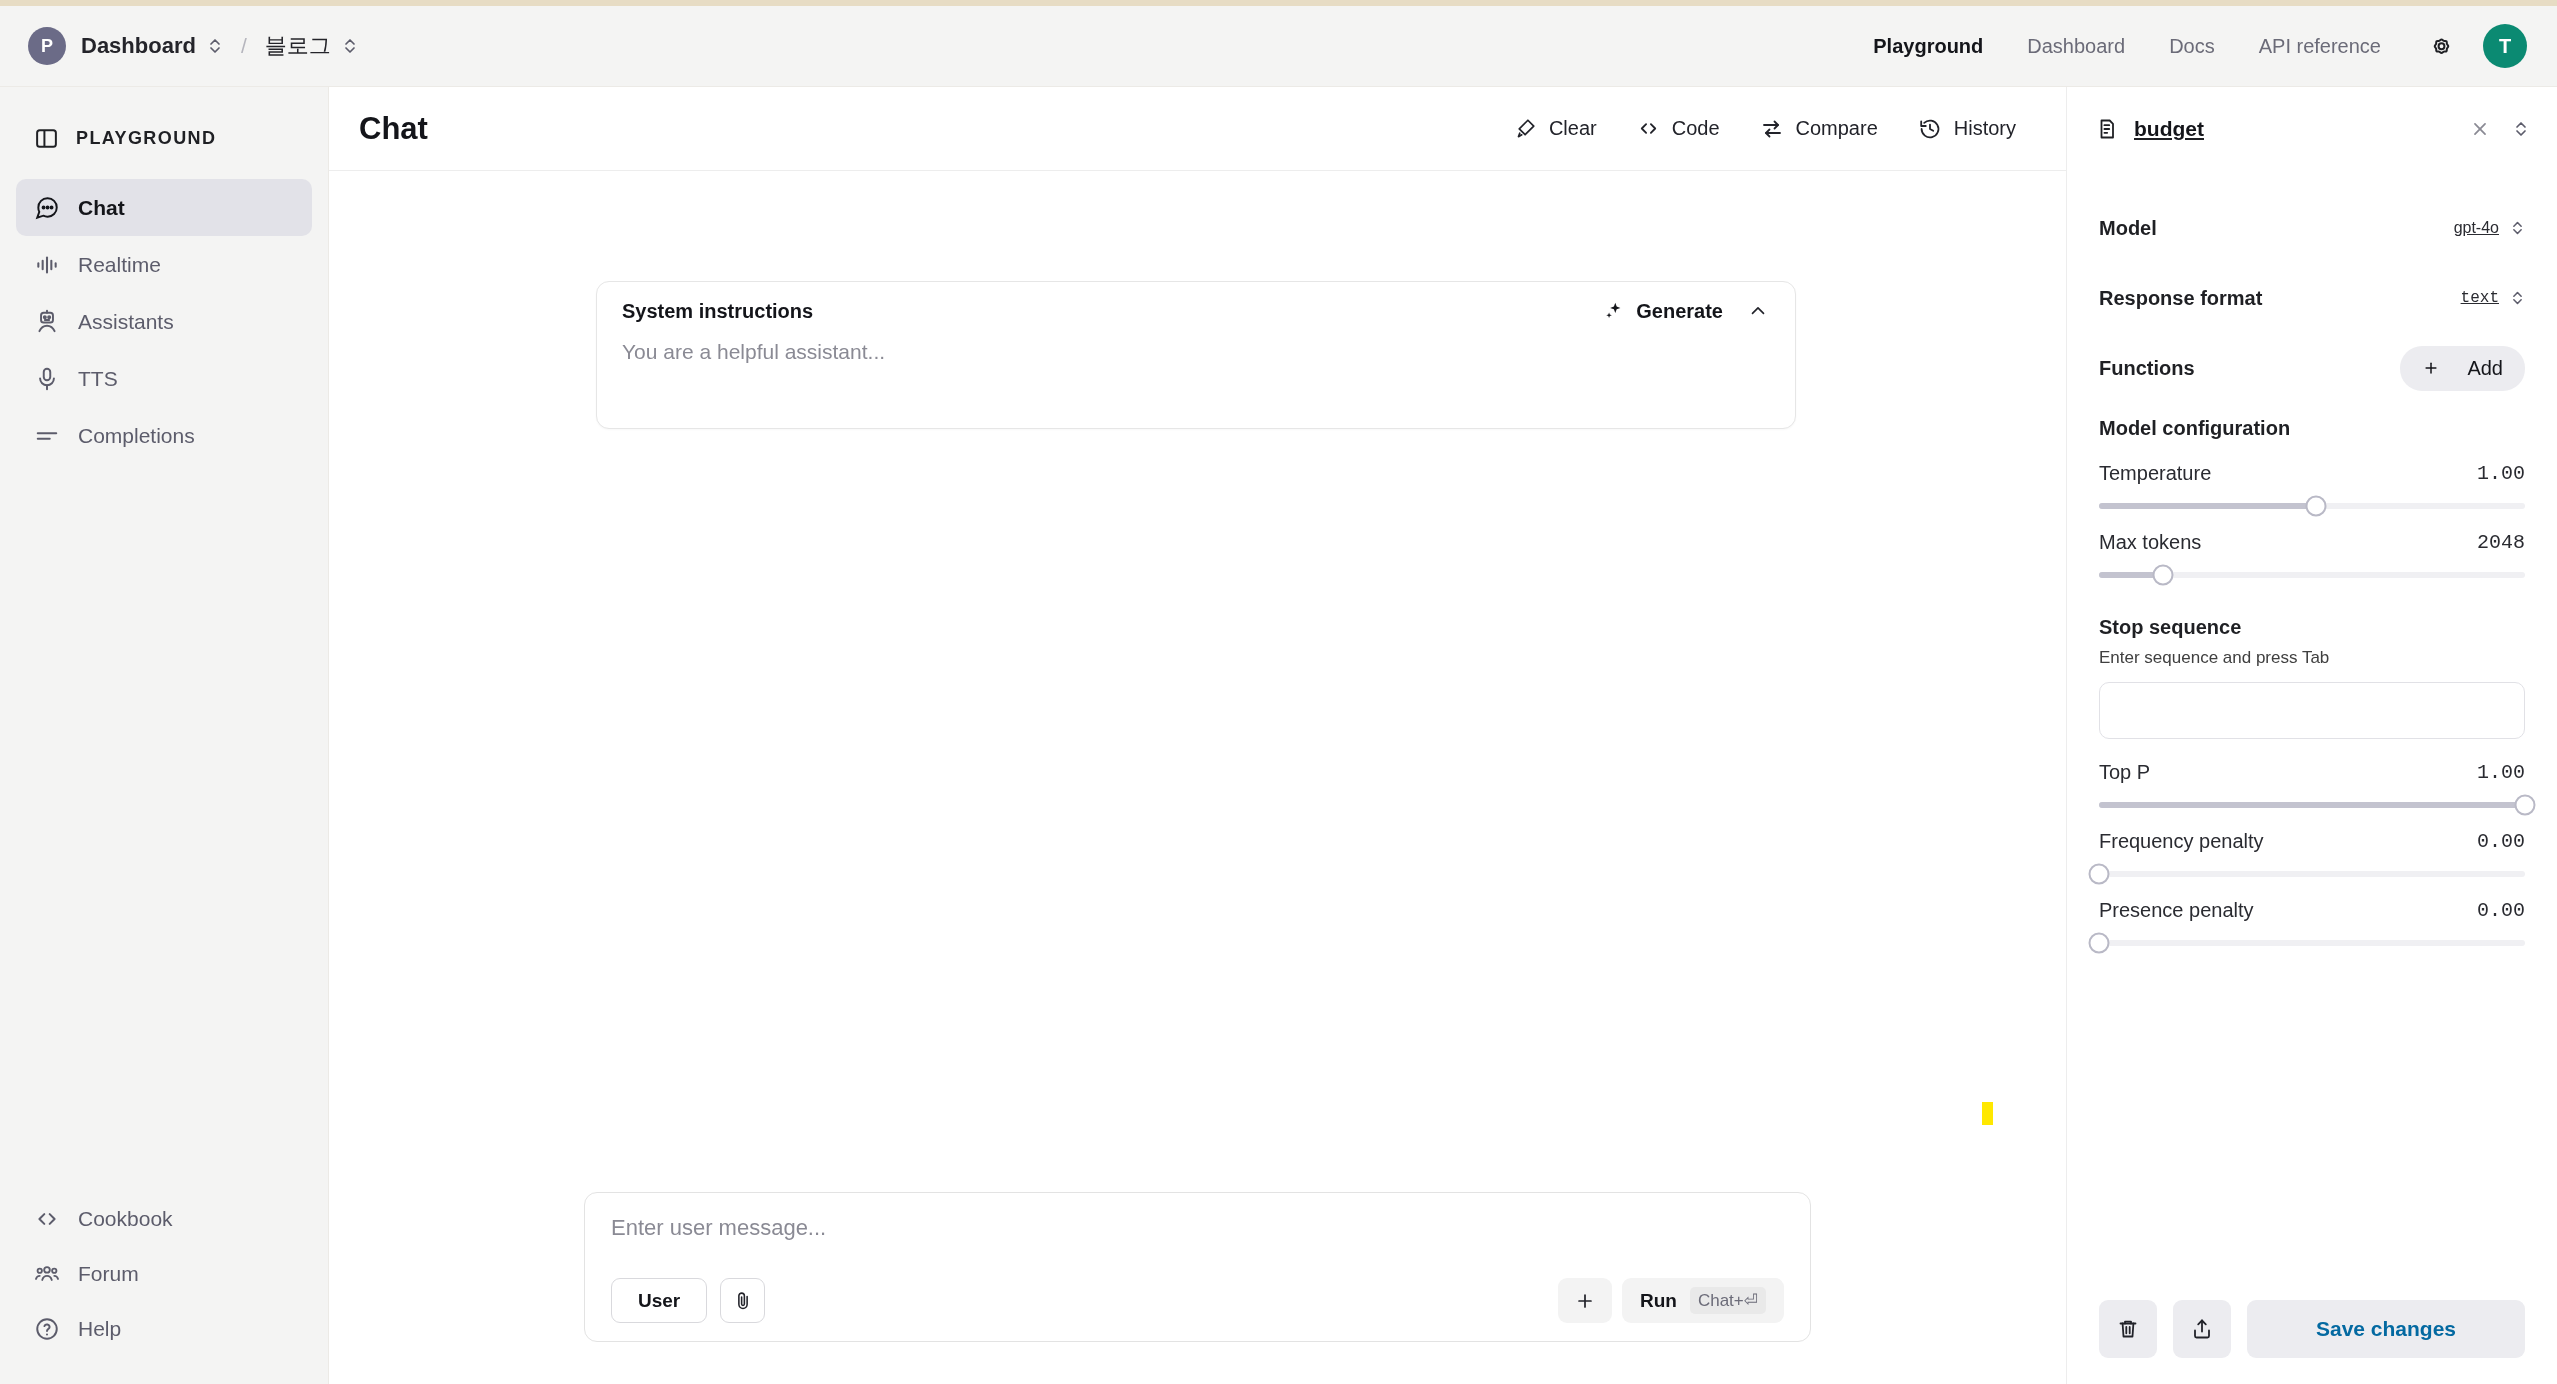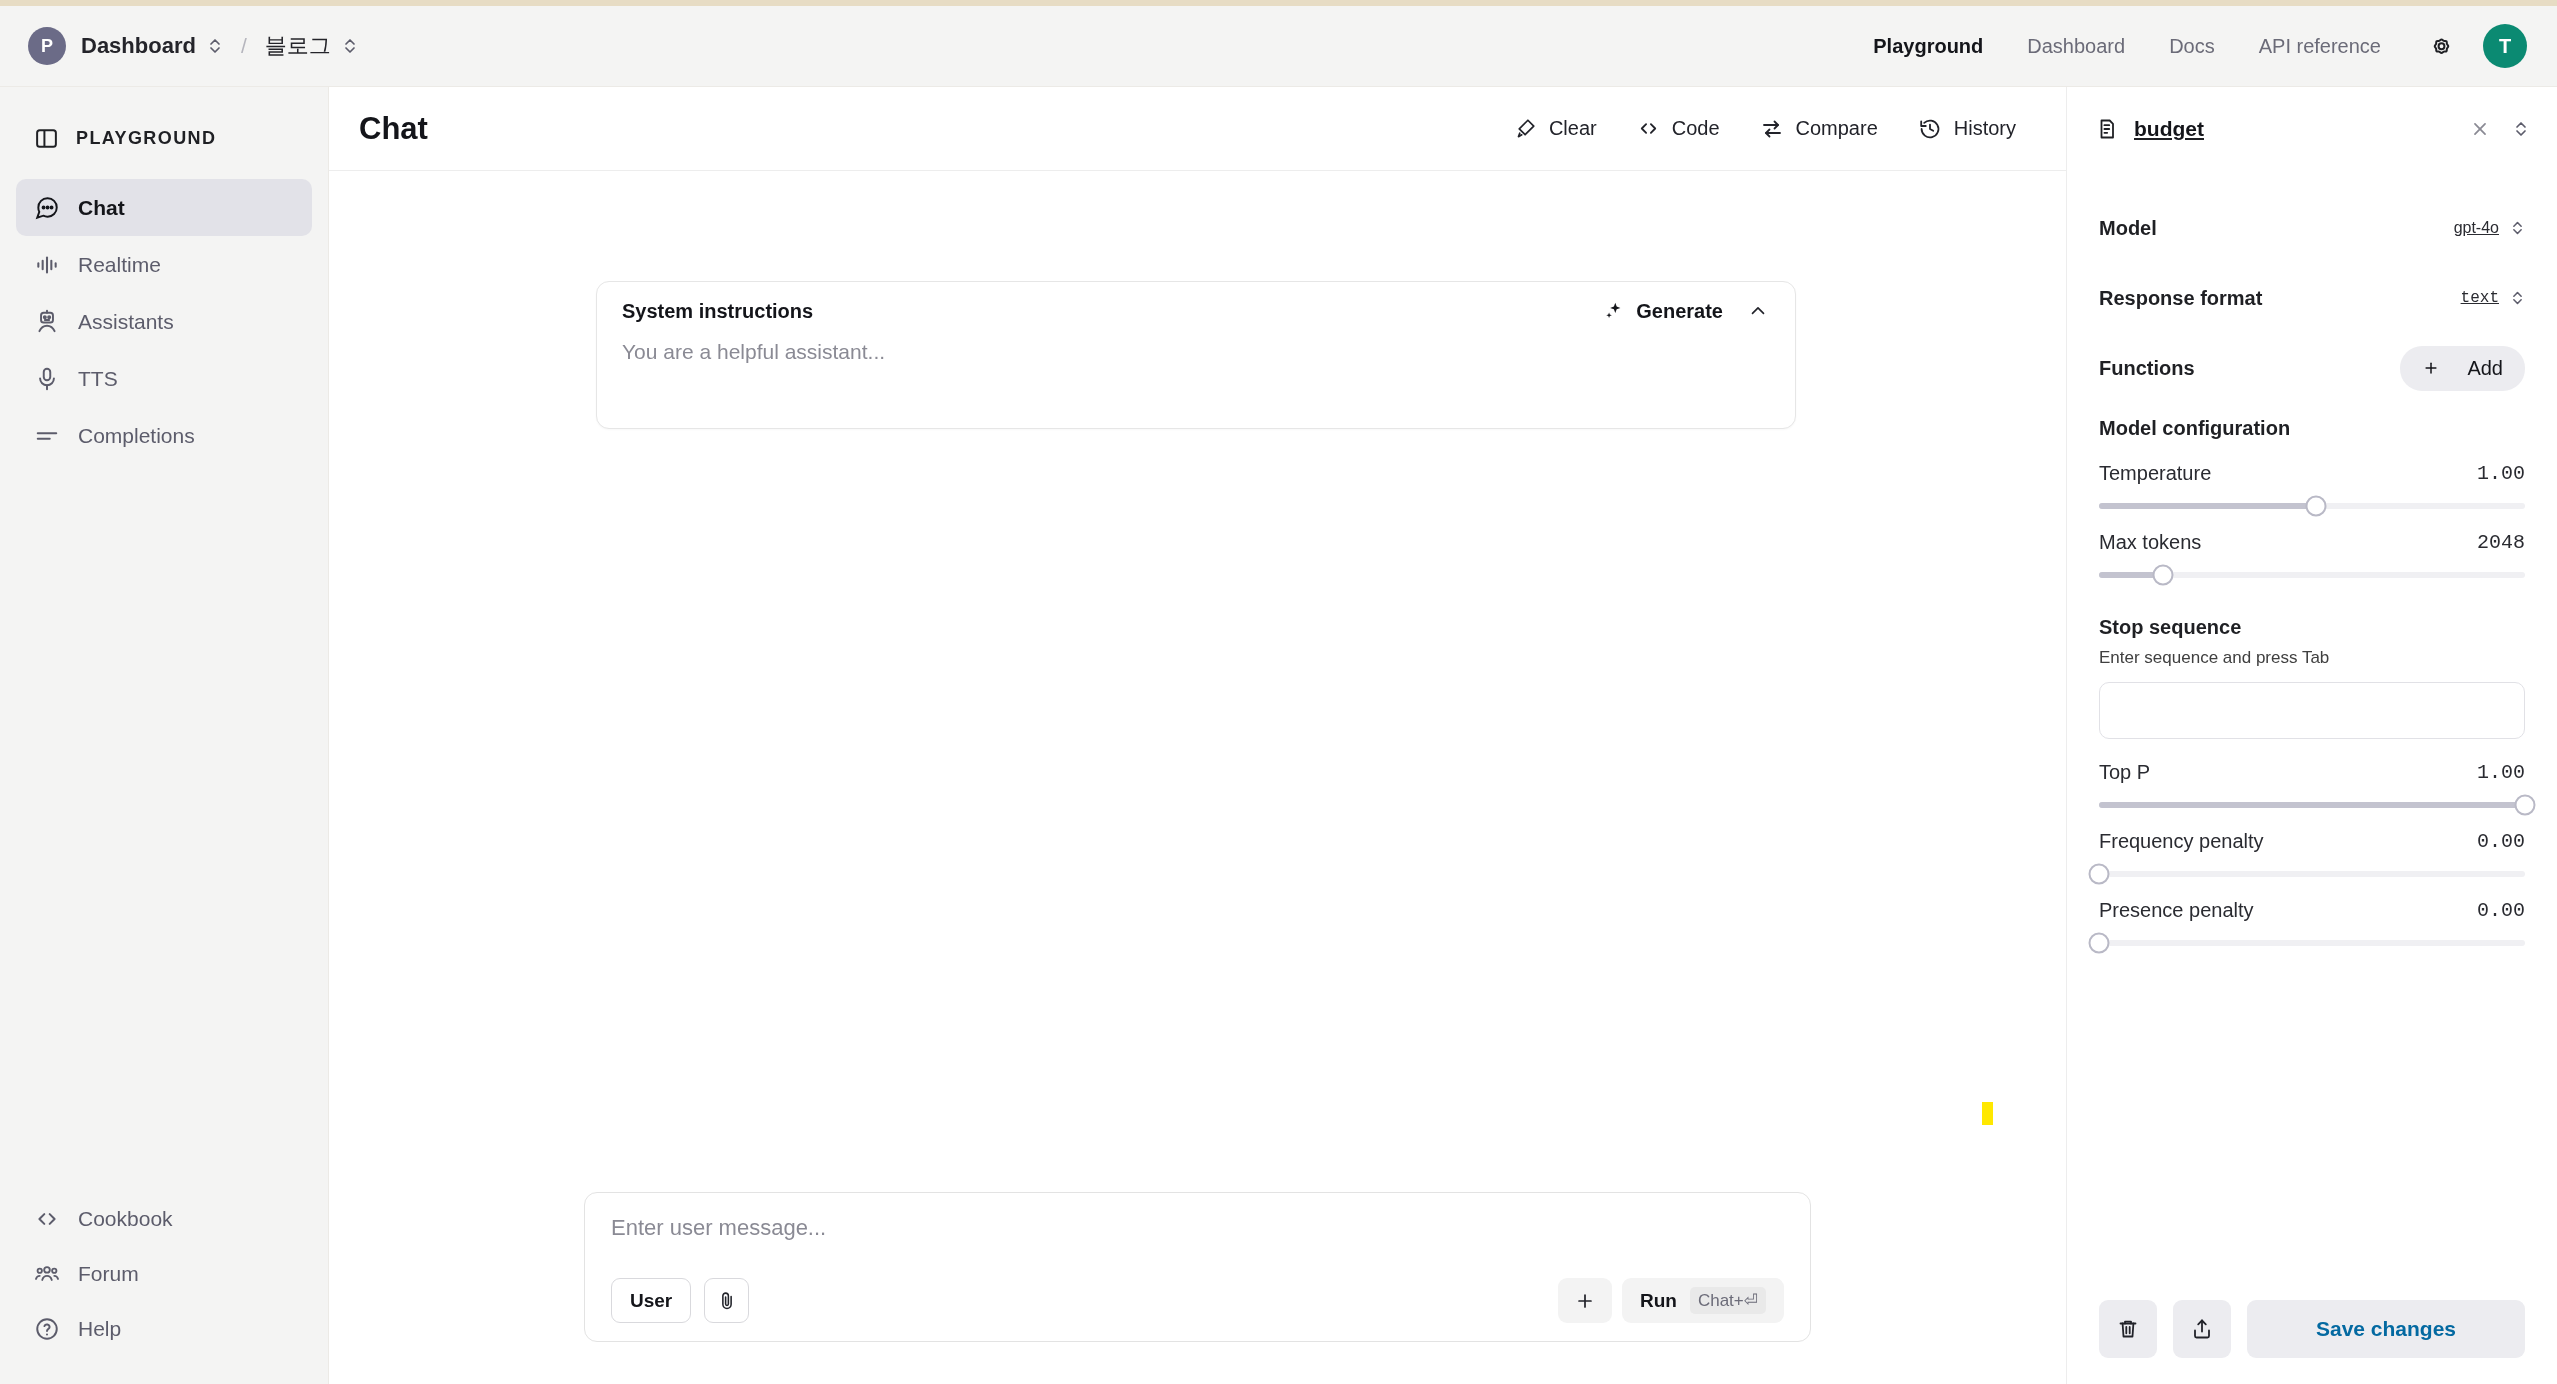--- a/index.html
+++ b/index.html
@@ -126,21 +126,21 @@
   .composer-wrap { padding: 0 0 42px 0; display: flex; justify-content: center; }
   .composer {
     width: 1227px; height: 150px;
     border: 1px solid #e3e3e3; border-radius: 13px; background: #fff;
     display: flex; flex-direction: column; padding: 22px 26px 18px 26px;
   }
   .composer-placeholder { font-size: 22px; color: #8a8a94; }
   .composer-row { margin-top: auto; display: flex; align-items: center; gap: 13px; }
   .role-btn {
     border: 1px solid #d9d9dd; border-radius: 9px; height: 45px;
-    padding: 0 18px; font-size: 19px; font-weight: 600; color: #14151a;
+    padding: 0 26px; font-size: 19px; font-weight: 600; color: #14151a;
     display: flex; align-items: center; cursor: pointer; background: #fff;
   }
   .attach-btn {
     border: 1px solid #d9d9dd; border-radius: 9px; height: 45px; width: 45px;
     display: flex; align-items: center; justify-content: center; cursor: pointer; background: #fff;
   }
   .composer-right { margin-left: auto; display: flex; align-items: center; gap: 10px; }
   .plus-btn {
     width: 54px; height: 45px; background: #f3f3f3; border-radius: 9px;
     display: flex; align-items: center; justify-content: center; cursor: pointer;

